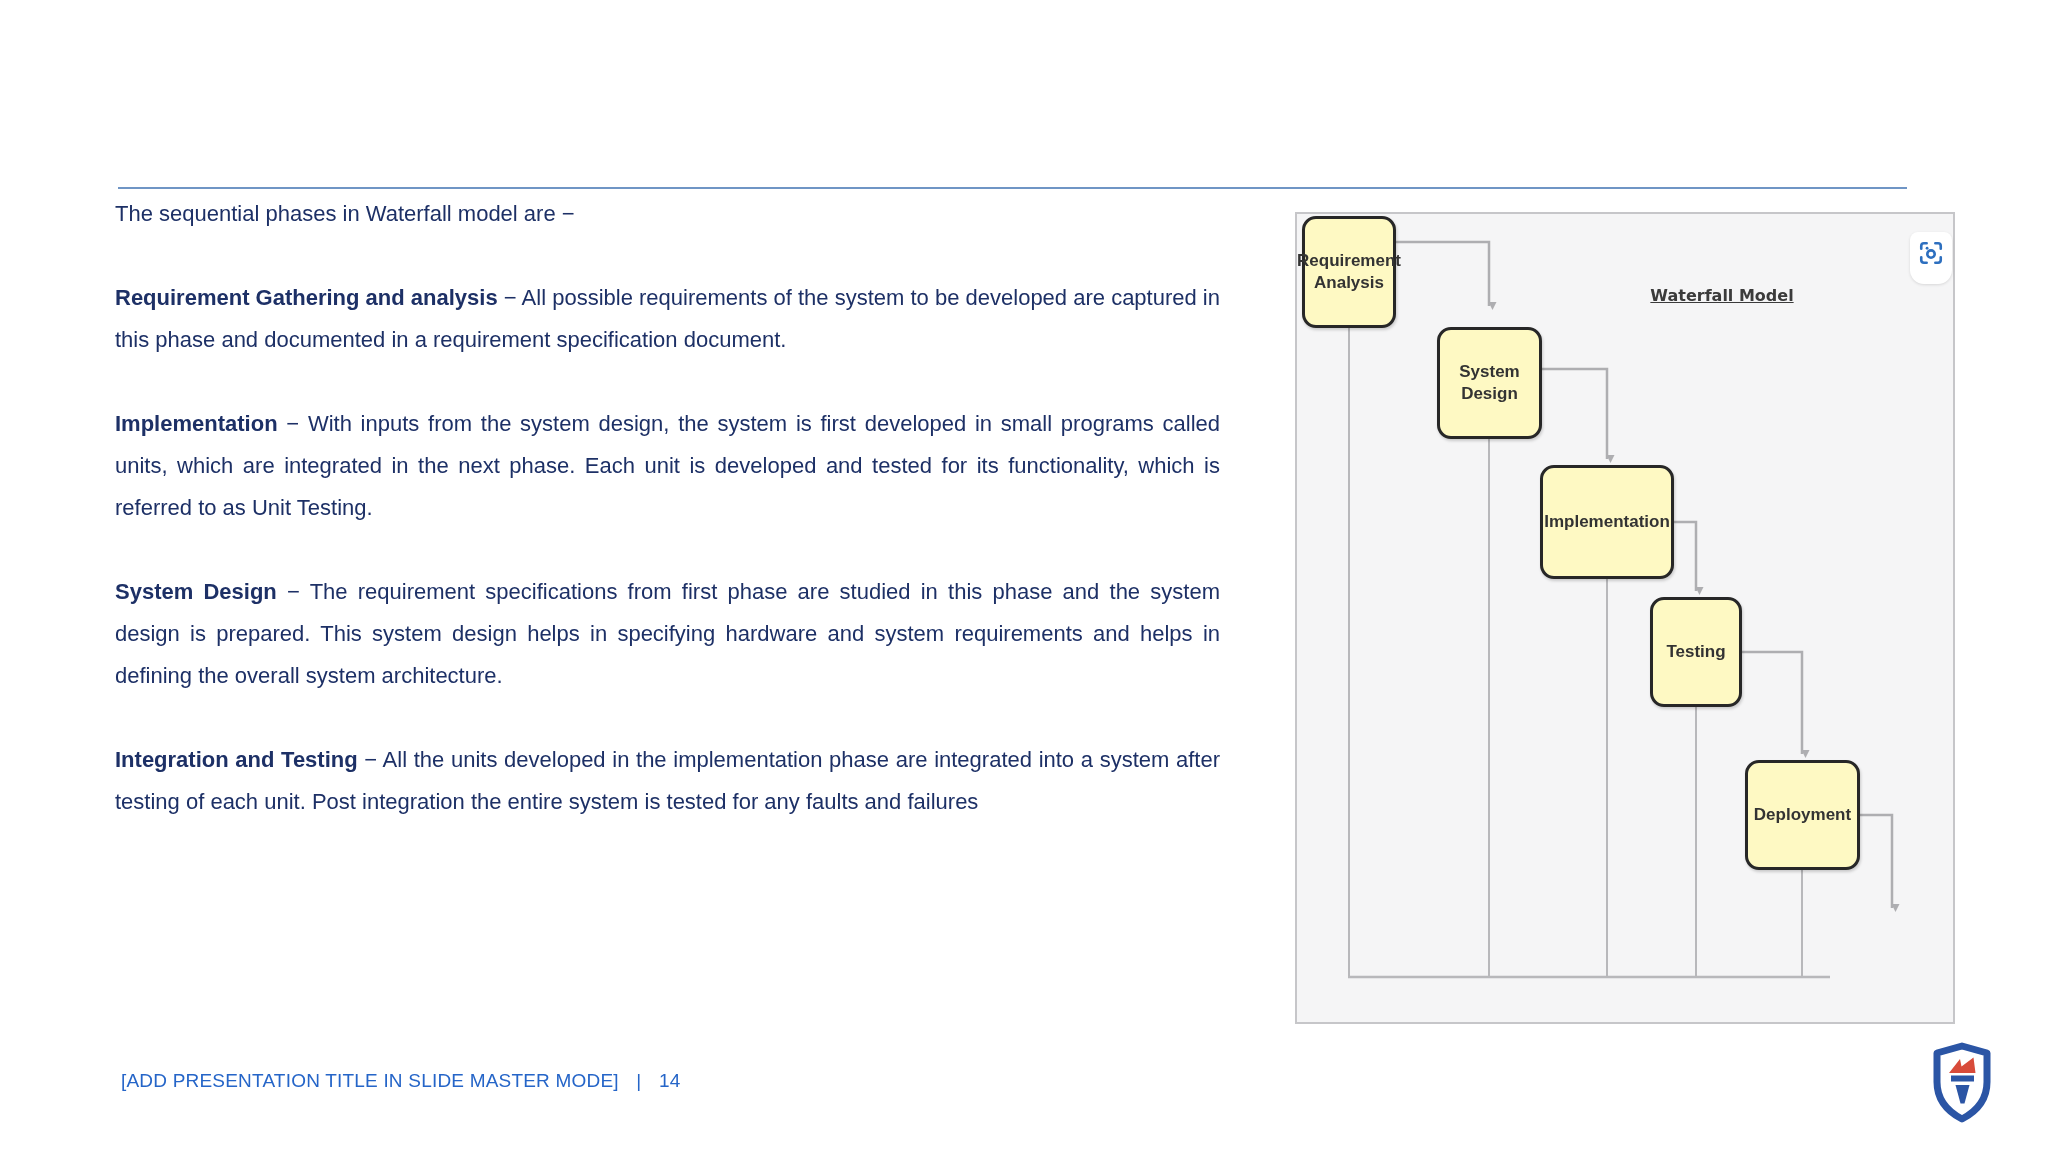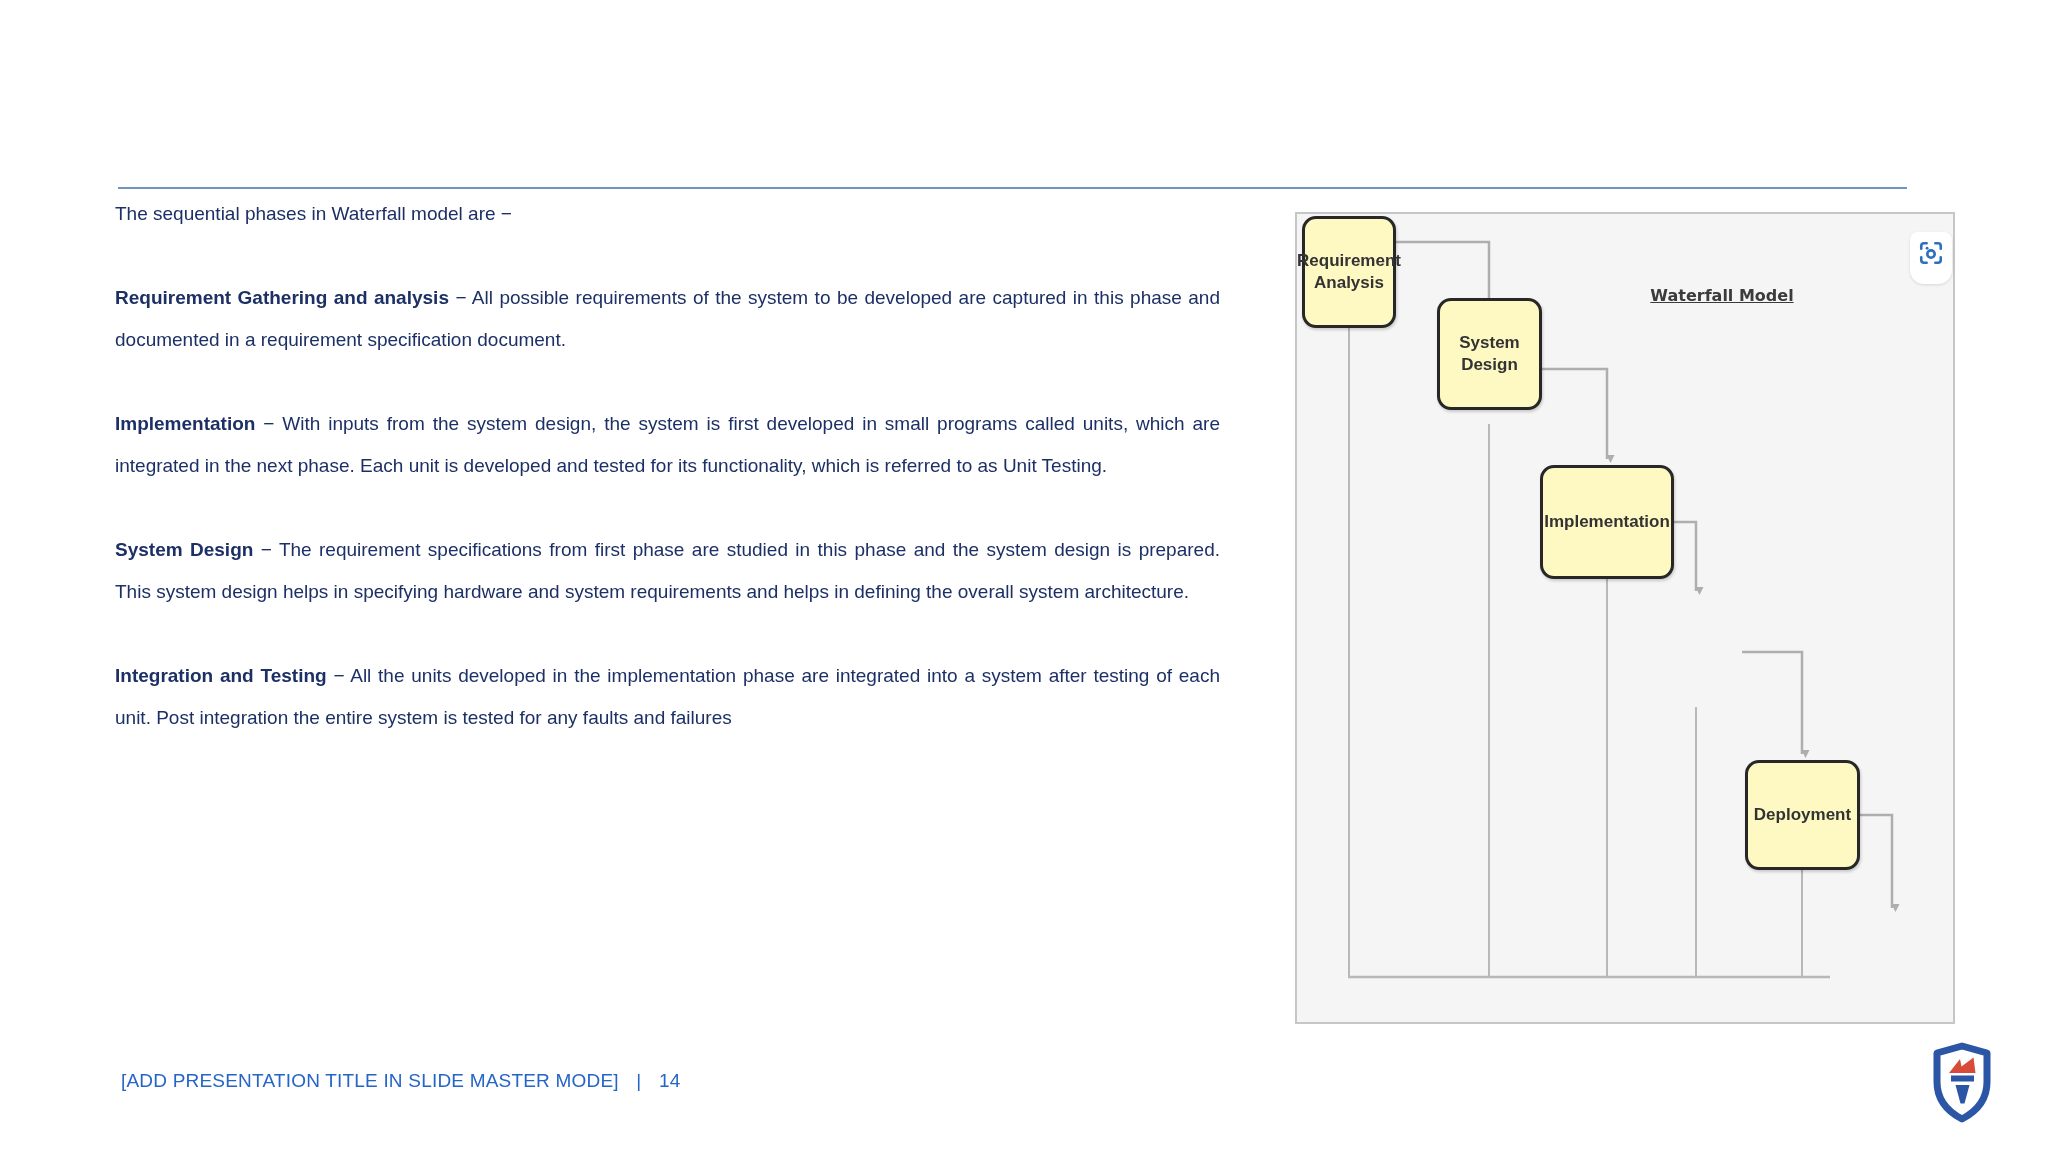--- a/index.html
+++ b/index.html
@@ -12,21 +12,21 @@
   }
   
   .top-rule{
     position:absolute;left:118px;top:187px;width:1789px;height:0;
     border-top:2px solid #6f95c5;
   }
   
   .text-column{
     position:absolute;left:115px;top:193px;width:1105px;
     color:#1d3066;
-    font-size:19px;line-height:42px;
+    font-size:22px;line-height:42px;
   }
   .text-column p{
     margin:0 0 42px 0;
     text-align:justify;
   }
   .text-column p b{font-weight:bold;}
   
   .footer{
     position:absolute;left:115px;top:1070px;
     color:#2565c8;font-size:19px;letter-spacing:0.2px;
@@ -125,23 +125,24 @@
     <path d="M399 493 V763" fill="none" stroke="#b8b8bb" stroke-width="2"></path>
     <path d="M505 656 V763" fill="none" stroke="#b8b8bb" stroke-width="2"></path>
 
     <path d="M51 763 H533" fill="none" stroke="#b8b8bb" stroke-width="2.5"></path>
   </svg>
 
   <div class="diagram-title">Waterfall Model</div>
 
   <div class="dbox" style="left:5px;top:2px;width:94px;height:112px;">Requirement
 Analysis</div>
-  <div class="dbox" style="left:140px;top:84px;width:105px;height:112px;">System
+  <div class="dbox" style="left:140px;top:113px;width:105px;height:112px;">System
 Design</div>
   <div class="dbox" style="left:243px;top:251px;width:134px;height:114px;">Implementation</div>
+  <div class="dbox" style="left:353px;top:383px;width:92px;height:110px;">Testing</div>
   <div class="dbox" style="left:448px;top:546px;width:115px;height:110px;">Deployment</div>
 
   <div class="visual-search-btn">
     <svg width="26" height="26" viewBox="0 0 24 24">
       <g fill="none" stroke="#2d6fbf" stroke-width="2.4" stroke-linecap="round">
         <path d="M8 3 H5.5 Q3 3 3 5.5 V8"></path>
         <path d="M16 3 H18.5 Q21 3 21 5.5 V8"></path>
         <path d="M3 16 V18.5 Q3 21 5.5 21 H8"></path>
         <path d="M21 16 V18.5 Q21 21 18.5 21 H16"></path>
         <circle cx="12" cy="13" r="3.4"></circle>

